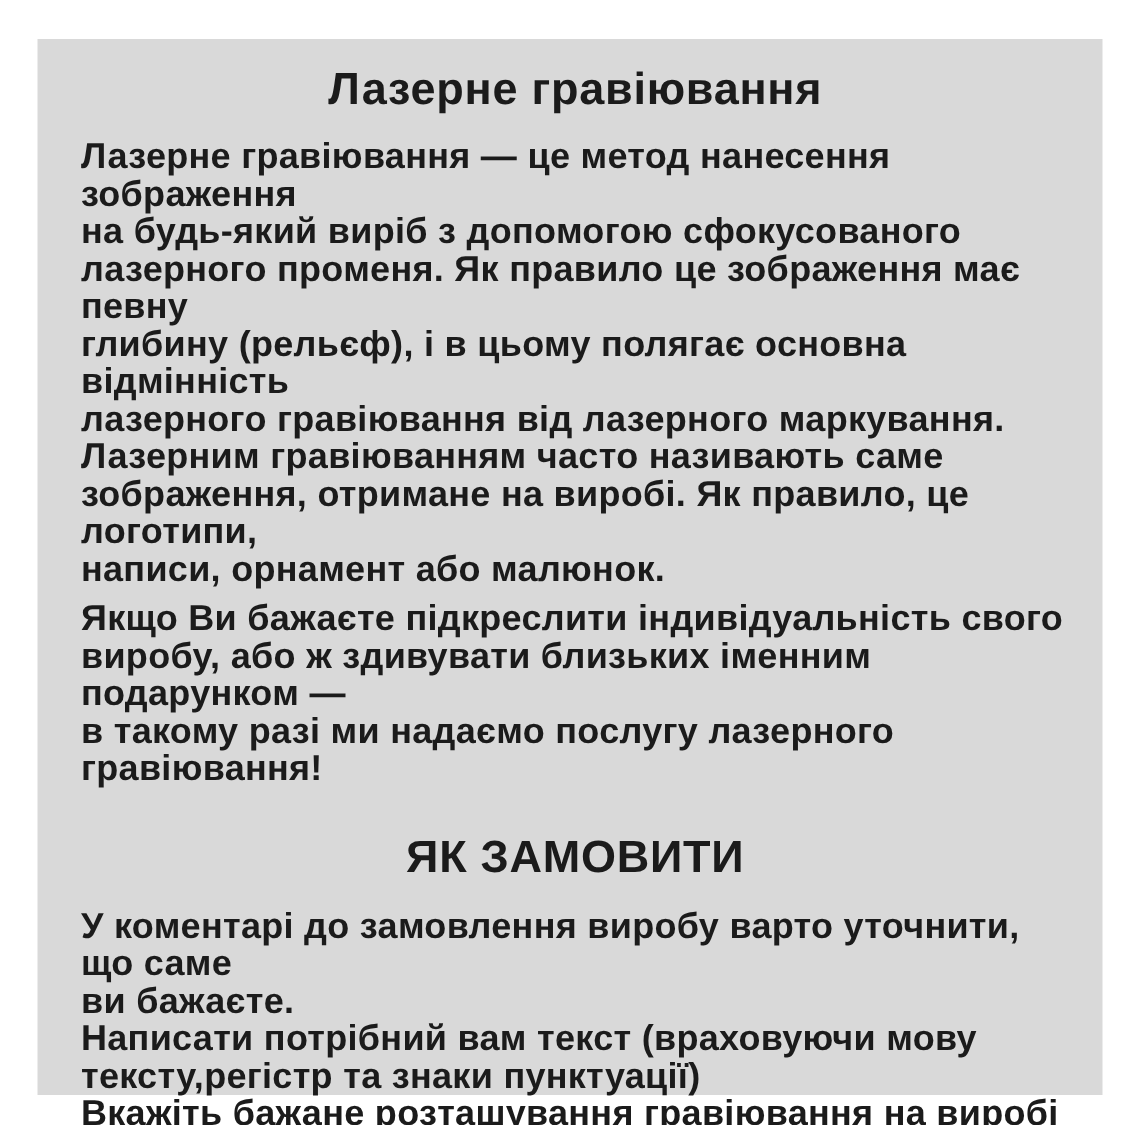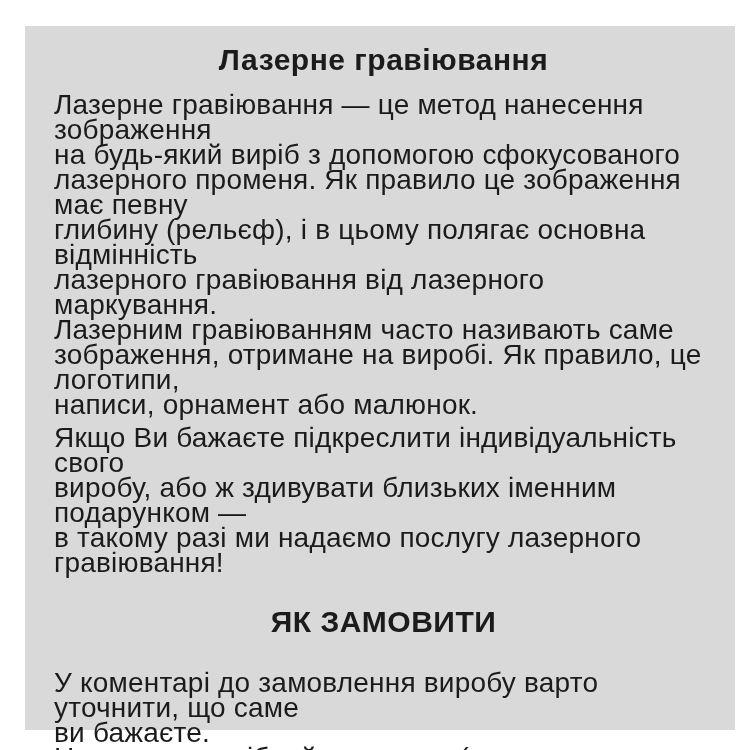--- a/index.html
+++ b/index.html
@@ -33,35 +33,35 @@
   }
   .main-title {
     font-size: 30px;
     line-height: 36px;
     font-weight: bold;
     text-align: center;
     letter-spacing: 0.5px;
     margin: 2px 0 6px 0;
   }
   .body-text {
-    font-size: 28px;
+    font-size: 24px;
     line-height: 25px;
-    font-weight: normal;
+    font-weight: bold;
     white-space: pre-line;
     letter-spacing: 0.2px;
   }
   .offer-paragraph {
   }
   .section-title {
     font-size: 30px;
     line-height: 34px;
     font-weight: bold;
     text-align: center;
     letter-spacing: 0.5px;
-    margin: 22px 0 23px 0;
+    margin: 22px 0 8px 0;
   }
 </style>
 </head>
 <body>
 
 <div class="page">
   <div class="panel">
     <h1 class="main-title">Лазерне гравіювання</h1>
     <p class="body-text">Лазерне гравіювання — це метод нанесення зображення
 на будь-який виріб з допомогою сфокусованого

